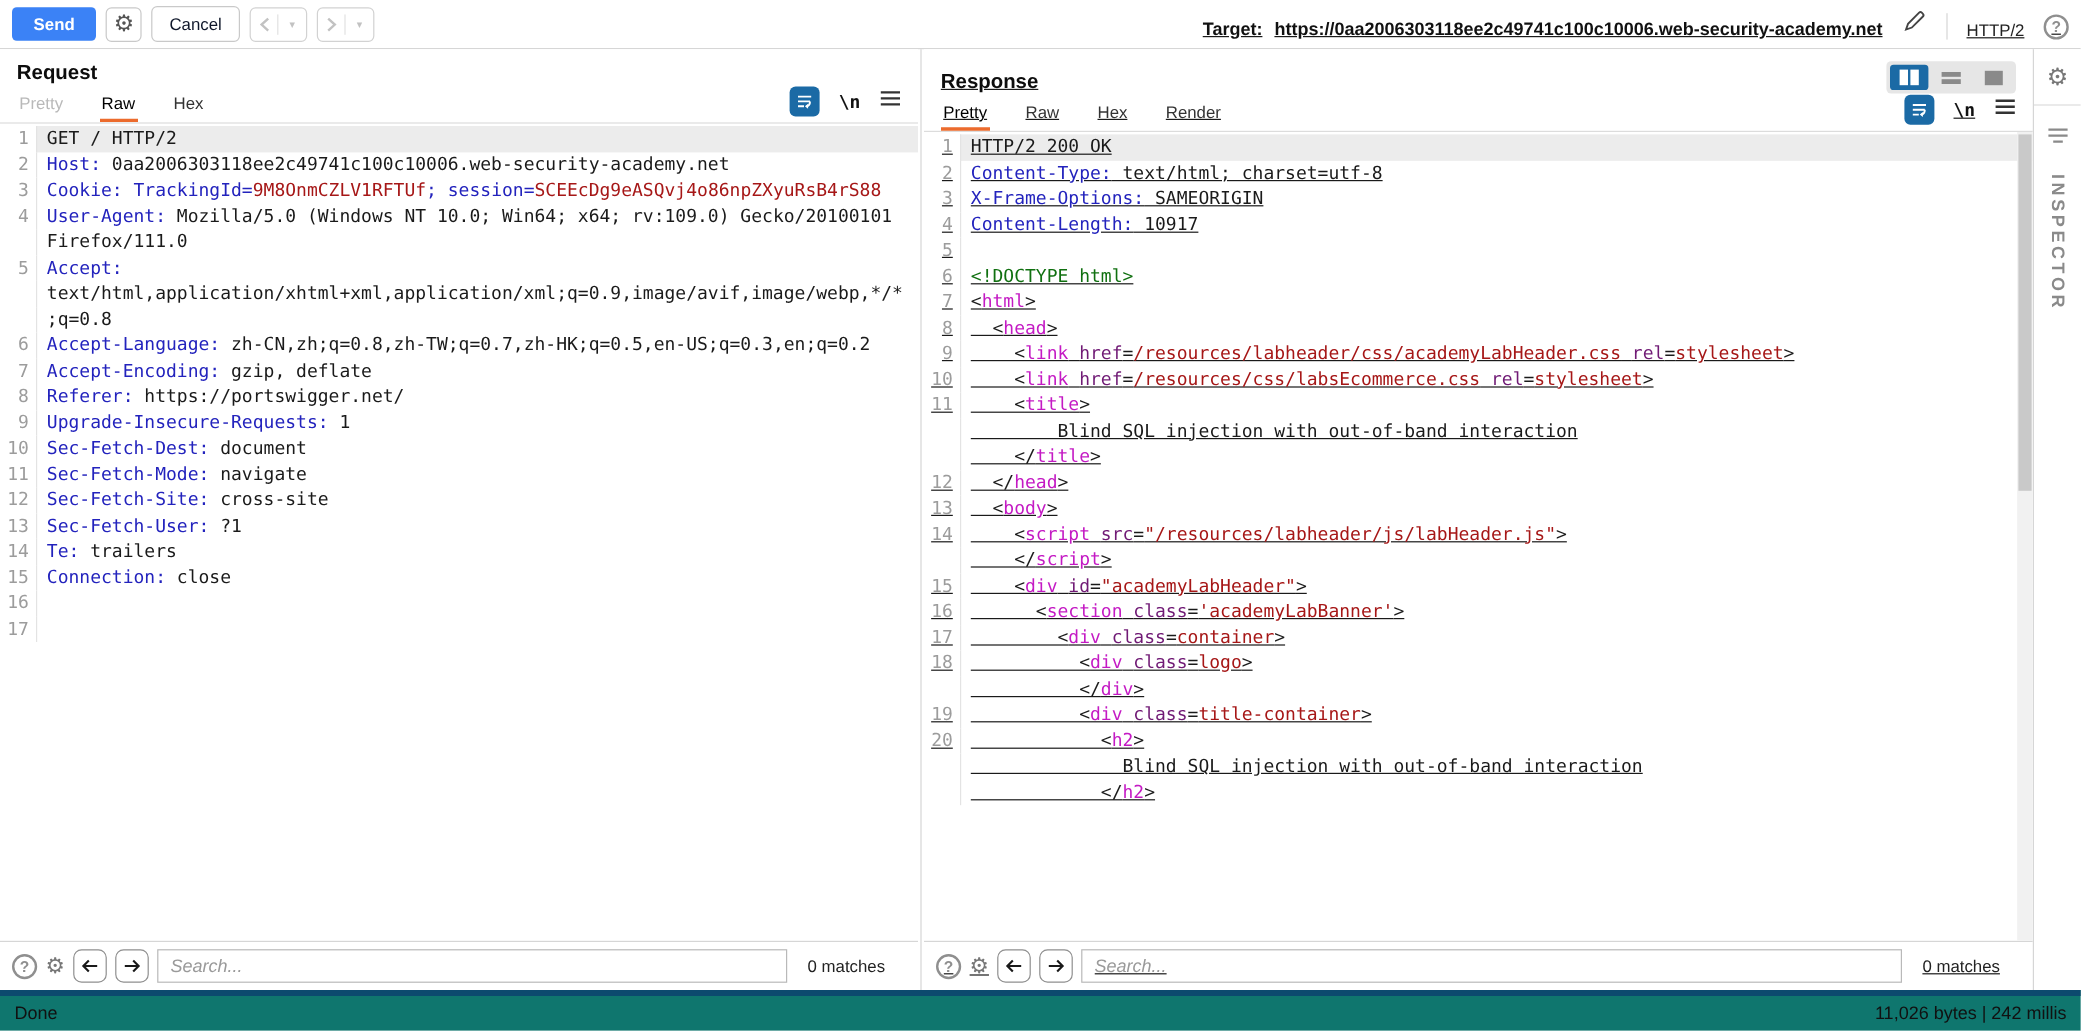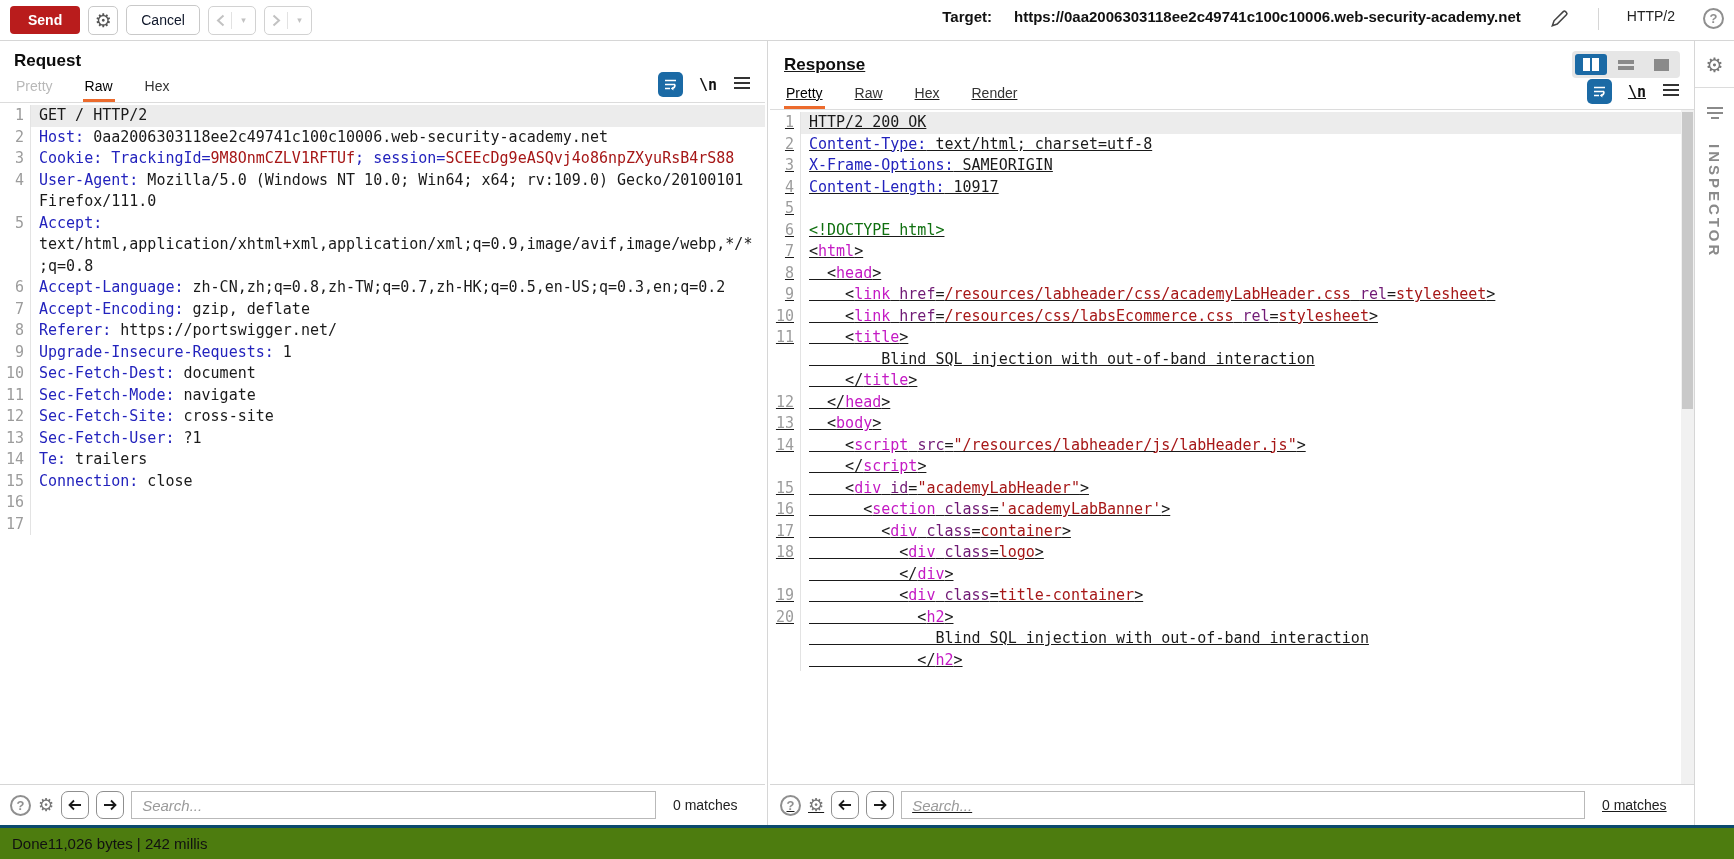--- a/index.html
+++ b/index.html
@@ -2,49 +2,49 @@
 <html><head>
 <meta charset="utf-8">
 <style>
   * { margin:0; padding:0; box-sizing:border-box; }
   html,body { width:1734px; height:859px; overflow:hidden; background:#fff;
               font-family:"Liberation Sans", sans-serif; color:#1a1a1a; }
 
   
   .toolbar { height:41px; display:flex; align-items:center; gap:8px;
              padding:0 10px; border-bottom:1px solid #d6d6d6; background:#fff; }
-  .btn-send { background:#b91c1c; color:#fff; font-weight:bold; font-size:14px;
+  .btn-send { background:#3b82f6; color:#fff; font-weight:bold; font-size:14px;
               border:none; border-radius:4px; padding:6px 18px; cursor:pointer; }
   .btn-sq { width:30px; height:29px; background:#fff; border:1px solid #c9c9c9;
             border-radius:5px; display:flex; align-items:center; justify-content:center; }
   .btn-cancel { background:#fff; border:1px solid #c9c9c9; border-radius:5px;
                 color:#0f172a; font-size:14px; padding:6px 14px; }
   .btn-split { width:48px; height:29px; border:1px solid #d2d2d2; border-radius:5px;
                display:flex; align-items:center; background:#fff; }
   .btn-split .half { flex:1; display:flex; align-items:center; justify-content:center; height:100%; }
   .btn-split .sep { width:1px; height:17px; background:#e2e2e2; }
   .caret { color:#c2c2c2; font-size:9px; }
   .gear { font-size:19px; color:#555; line-height:1; }
-  .toolbar-right { margin-left:auto; display:flex; align-items:flex-start; gap:28px; }
+  .toolbar-right { margin-left:auto; display:flex; align-items:flex-end; gap:16px;text-decoration:underline; }
   .target-text { font-size:15px; font-weight:bold; color:#111; }
   .vline { width:1px; height:22px; background:#d6d6d6; }
   .proto { font-size:14px; color:#222; }
   .help-circle { width:21px; height:21px; border:2px solid #8f8f8f; border-radius:50%;
                  color:#8f8f8f; font-weight:bold; font-size:13px;
                  display:flex; align-items:center; justify-content:center; }
 
   
   .main { display:flex; height:784px; }
   .pane { display:flex; flex-direction:column; background:#fff; min-width:0; }
   .pane.request { flex:0 0 765px; }
   .pane.response { flex:1;text-decoration:underline; }
   .vgap { width:5px; position:relative; }
   .vgap::before { content:""; position:absolute; left:2px; top:0; bottom:0; width:1px; background:#d6d6d6; }
 
-  .pane-titlerow { display:flex; align-items:center; justify-content:space-between;
+  .pane-titlerow { display:flex; align-items:flex-end; justify-content:space-between;
                    padding:10px 14px 2px 14px; }
   .pane-title { font-size:17px; font-weight:bold; color:#0d0d0d; }
 
   .tabsrow { display:flex; align-items:flex-end; gap:28px; padding:0 14px;
              border-bottom:1px solid #dcdcdc; height:30px; }
   .tab { font-size:14px; color:#333; padding:4px 2px 8px 2px; cursor:pointer; }
   .tab.sel { color:#000; box-shadow: inset 0 -3px 0 #ec6b2d; }
   .tab.dis { color:#b9b9b9; }
   .tabicons { margin-left:auto; display:flex; align-items:center; gap:16px; padding-bottom:5px; }
   .wrapbtn { width:25px; height:25px; background:#1b6aa5; border-radius:5px;
@@ -94,22 +94,22 @@
   .inspector { flex:0 0 40px; border-left:1px solid #d6d6d6; display:flex; flex-direction:column;
                align-items:center; background:#fff; }
   .inspector .top { width:100%; display:flex; justify-content:center; padding:14px 0 12px;
                     border-bottom:1px solid #dcdcdc; }
   .inspector .gear { font-size:20px; color:#777; }
   .insp-filter { margin-top:16px; }
   .insp-label { margin-top:18px; writing-mode:vertical-rl; font-size:15px; font-weight:bold;
                 color:#8a8a8a; letter-spacing:3px; }
 
   
-  .statusbar { height:34px; background:#4d7c0f; border-top:3px solid #0c4a6e;
-               display:flex; align-items:center; 
+  .statusbar { height:34px; background:#0f766e; border-top:5px solid #0c4a6e;
+               display:flex; align-items:center; justify-content:space-between;
                padding:0 12px; font-size:15px; color:#111; }
 </style>
 </head>
 <body>
 
 <div class="toolbar">
   <button class="btn-send">Send</button>
   <div class="btn-sq">
     <span class="gear">⚙</span>
   </div>

